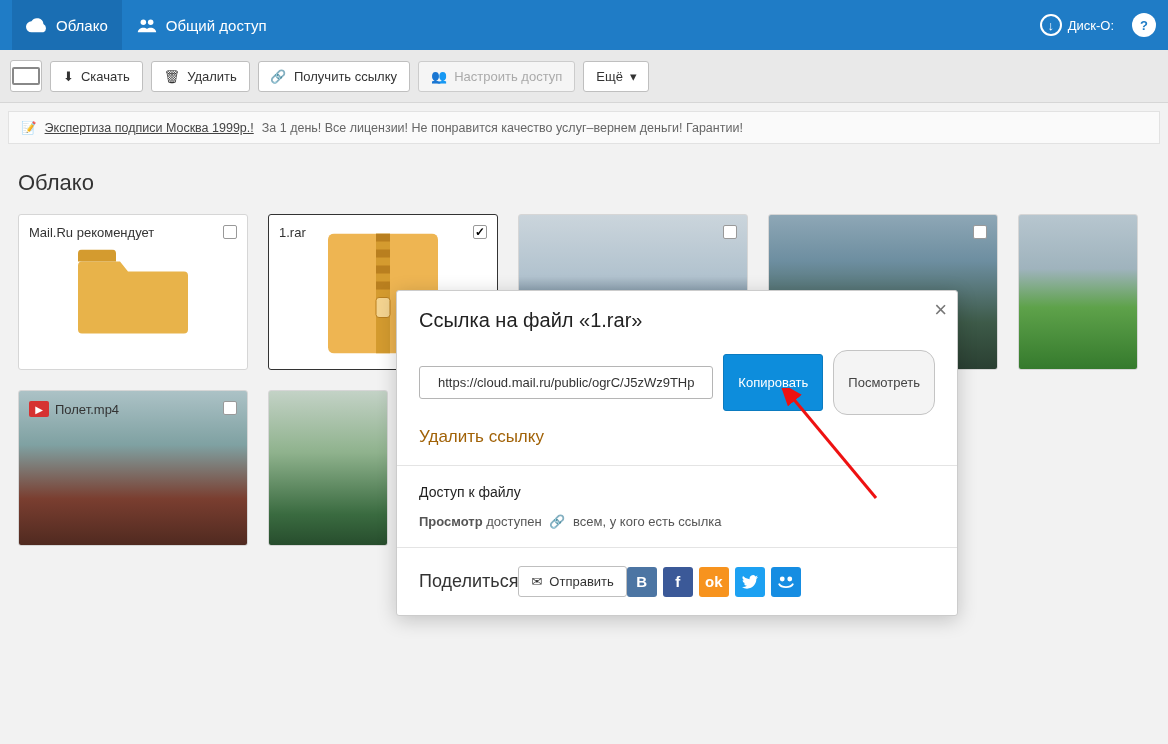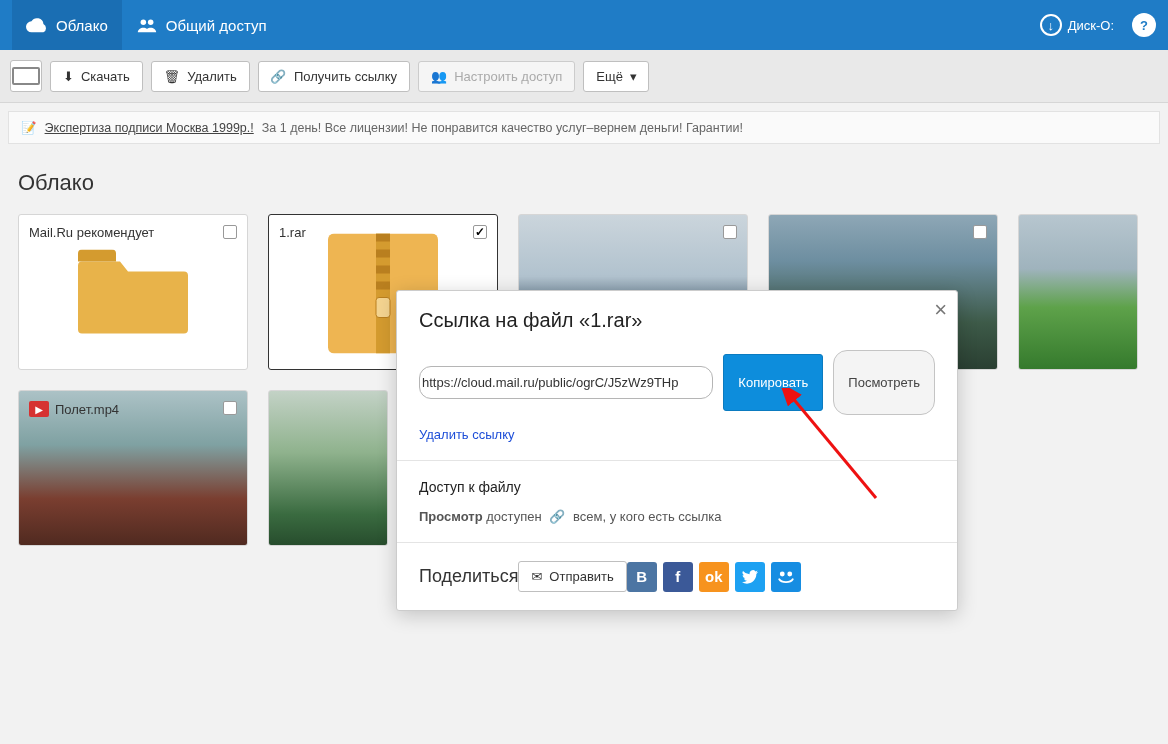--- a/index.html
+++ b/index.html
@@ -37,24 +37,24 @@
   .card.thumb2 { background: linear-gradient(#8ea7b6 0%, #6d8ea0 30%, #3d5a48 70%, #2a3f32 100%); }
   .card.thumb3 { background: linear-gradient(#b7c6cf 0%, #9fb3bd 35%, #5ea24a 60%, #357a2d 100%); }
   .card.thumb4 { background: linear-gradient(#acc2c6 0%, #7fa1a2 35%, #7a3e30 70%, #502a20 100%); }
   .card.thumb5 { background: linear-gradient(#c3d2c6 0%, #8fb28d 40%, #3a6b40 80%, #274d2d 100%); }
   
   .modal { position: absolute; left: 396px; top: 290px; width: 562px; background: #fff; border: 1px solid #ccc; box-shadow: 0 4px 20px rgba(0,0,0,0.2); border-radius: 3px; z-index: 20; }
   .modal .close { position:absolute; top:8px; right:10px; font-size:22px; color:#777; cursor:pointer; line-height:1;}
   .modal .section { padding: 18px 22px; }
   .modal h2 { font-size: 20px; font-weight: normal; color:#222; margin-bottom: 18px; }
   .modal .row { display:flex; gap:10px; align-items:center; margin-bottom:12px;}
-  .modal input[type=text] { flex:1; border:1px solid #b5b5b5; border-radius:12px; padding:8px 2px; font-size:13px; background:#fff; color:#333;}
+  .modal input[type=text] { flex:1; border:1px solid #b5b5b5; border-radius:3px; padding:8px 18px; font-size:13px; background:#fff; color:#333;}
   .btn-primary { background:#0d8ddc; color:#fff; border:1px solid #0b7bc0; padding:20px 14px; border-radius:3px; cursor:pointer; font-size:13px;}
   .btn-sec { background:#f4f4f4; color:#444; border:1px solid #c4c4c4; padding:24px 14px; border-radius:14px; cursor:pointer; font-size:13px;}
-  .modal a.link { color:#1d4ed8; text-decoration:none; font-size:13px;}
+  .modal a.link { color:#a16207; text-decoration:none; font-size:17px;}
   .modal .divider { border-top:1px solid #e4e4e4; }
   .modal .share-row { display:flex; align-items:center; gap:0; }
   .socials { display:flex; gap:6px; }
   .social { width:30px; height:30px; border-radius:3px; color:#fff; display:flex; align-items:center; justify-content:center; font-weight:bold; font-size:15px; cursor:pointer;}
   .vk{background:#4c75a3;} .fb{background:#3b5998;} .ok{background:#f7931e;} .tw{background:#1da1f2;} .mm{background:#168de2;}
   .arrow { position:absolute; left:776px; top:388px; z-index:25; width:120px; height:120px; pointer-events:none;}
   .video-badge{background:#d63232;color:#fff;width:20px;height:16px;font-size:10px;display:inline-flex;align-items:center;justify-content:center;border-radius:2px;}
 </style>
 </head>
 <body>

